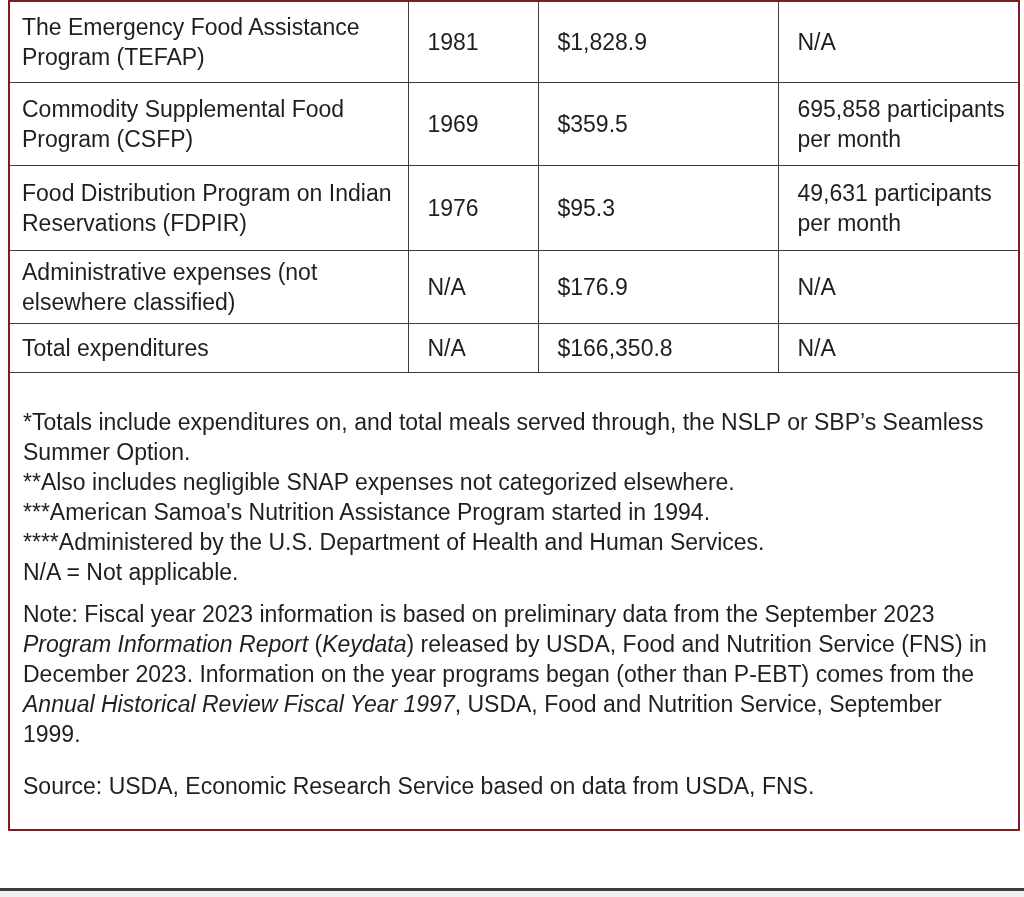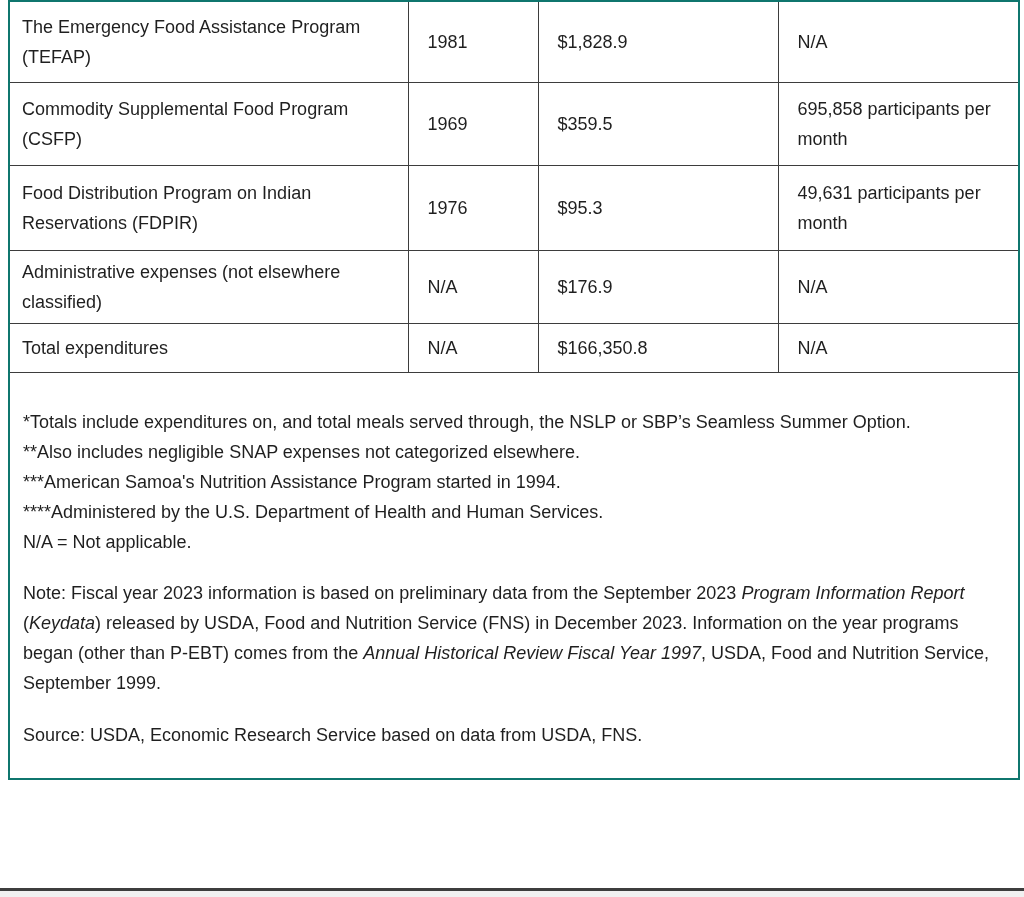--- a/index.html
+++ b/index.html
@@ -20,22 +20,22 @@
     top: 0;
     left: 0;
     width: 1024px;
     height: 897px;
   }
   table.data-table {
     border-collapse: collapse;
     table-layout: fixed;
     width: 1010px;
     margin-left: 8px;
-    font-size: 18px;
-    border: 2px solid #0f766e;
+    font-size: 23px;
+    border: 2px solid #7f1d1d;
   }
   td.cell, td.notes-cell {
     border: 1px solid #3d3d3d;
     box-sizing: border-box;
     vertical-align: middle;
     line-height: 30px;
     padding: 6px 8px 6px 12px;
   }
   td.col-year, td.col-exp, td.col-part {
     padding-left: 19px;
@@ -49,21 +49,21 @@
   tbody.rows tr:nth-child(7) td { height: 50px; }
   tr.bold td { font-weight: normal; }
   td.notes-cell {
     vertical-align: top;
     height: 380px;
     padding: 34px 20px 28px 13px;
     line-height: 30px;
   }
   .fn-line { margin: 0; }
   p.note {
-    margin: 21px 0 0 0;
+    margin: 12px 0 0 0;
   }
   p.note em, p.note span { font-style: inherit; }
   p.note em { font-style: italic; }
   p.source {
     margin: 22px 0 0 0;
   }
   .bottom-bar {
     position: absolute;
     left: 0;
     top: 888px;

